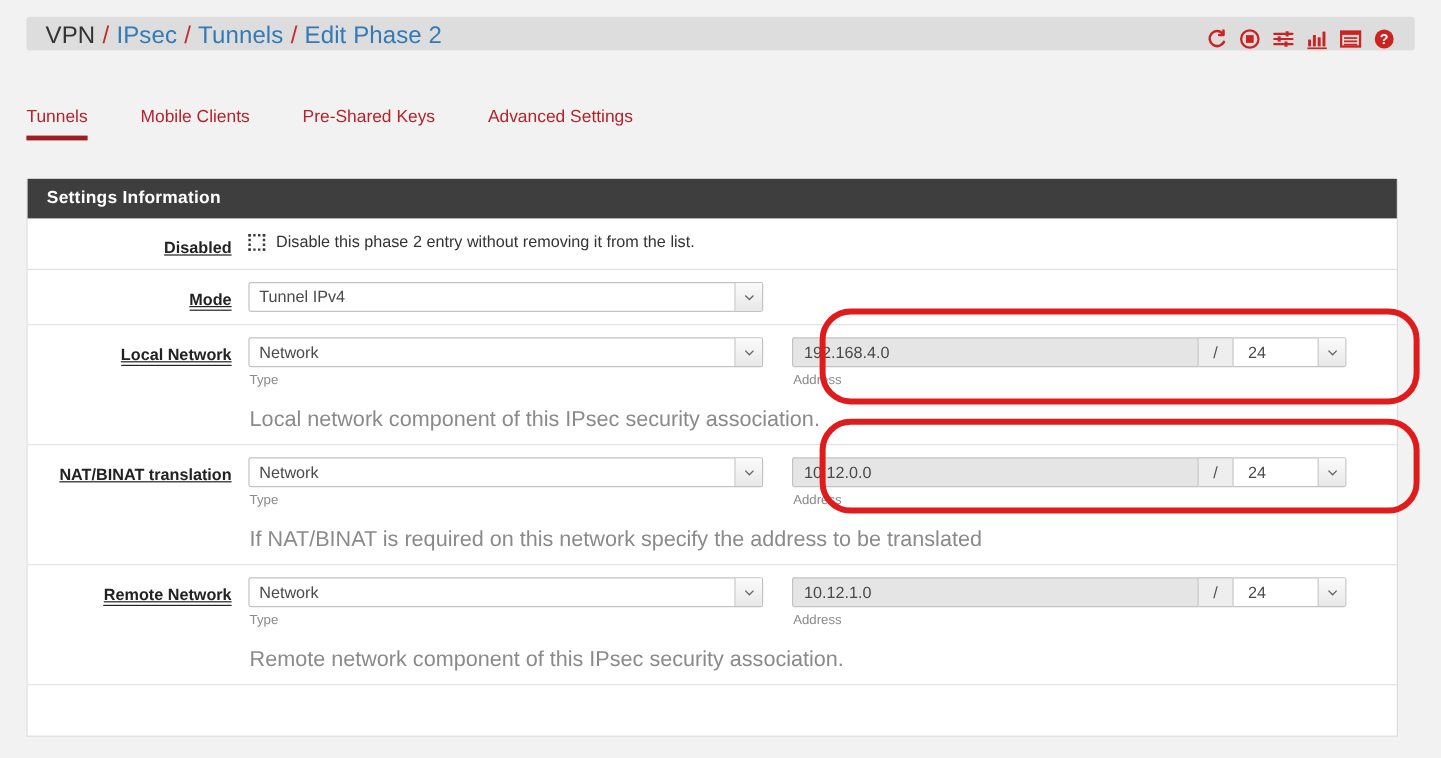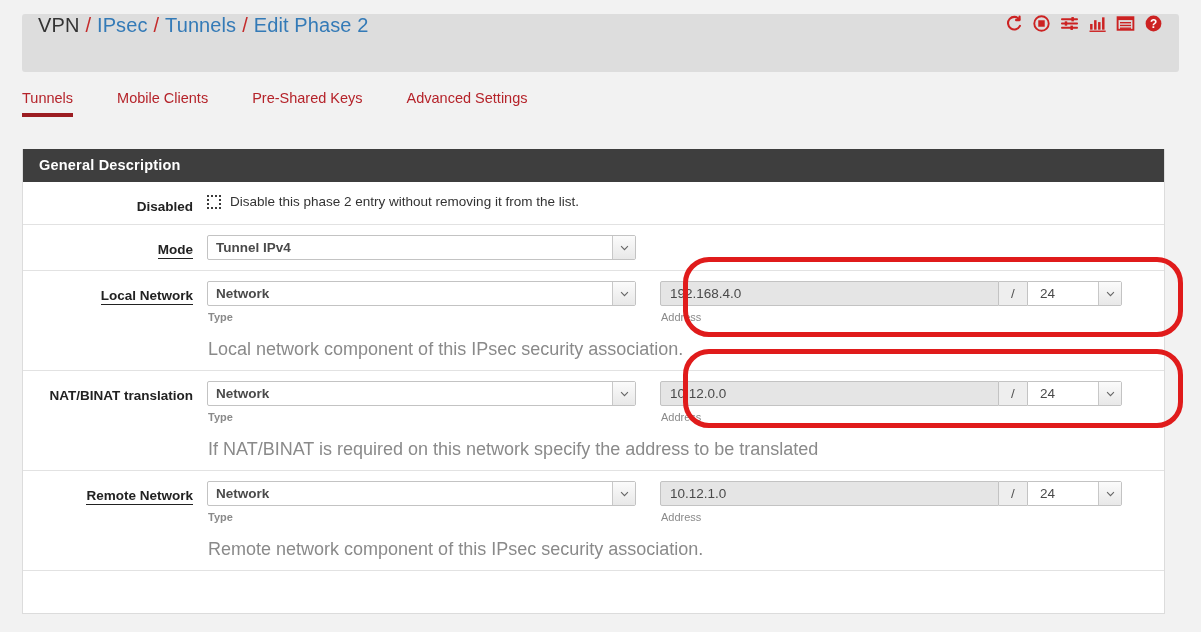--- a/index.html
+++ b/index.html
@@ -8,25 +8,25 @@
     width: 1201px; height: 632px;
     background: #f2f2f2;
     font-family: "Liberation Sans", sans-serif;
     overflow: hidden;
   }
 
   
   .breadcrumb-bar {
     position: absolute;
     left: 22px; top: 14px;
-    width: 1157px; height: 58px;
+    width: 1157px; height: 28px;
     background: #dddddd;
     border-radius: 3px;
     display: flex;
-    align-items: flex-start;
+    align-items: flex-end;
     padding: 0 16px;
   }
   .crumbs { display: flex; align-items: baseline; flex: 1; }
   .crumb {
     font-size: 20px;
     color: #337ab7;
     letter-spacing: .1px;
   }
   .crumb.first { color: #333333; }
   .crumb-sep {
@@ -97,39 +97,39 @@
   .row:last-child { border-bottom: 0; }
   .row-label {
     width: 184px;
     flex: 0 0 184px;
     text-align: right;
     font-size: 13.5px;
     font-weight: bold;
     color: #222222;
     padding-top: 7px;
     padding-right: 14px;
+    text-decoration: underline;
   }
   .row-label .u {
     border-bottom: 1.5px solid #222222;
     padding-bottom: 1px;
   }
   .row-body {
     flex: 1;
     display: flex;
     flex-wrap: wrap;
     align-items: flex-start;
     padding-right: 10px;
   }
 
   
   .ctrl-col {
     width: 453px;
     flex: 0 0 453px;
     padding-right: 24px;
-    font-weight: bold;
   }
   .addr-col {
     width: 462px;
     flex: 0 0 462px;
   }
   .sel {
     position: relative;
     width: 100%;
     height: 25px;
     border: 1px solid #c3c3c3;
@@ -329,21 +329,21 @@
 
 <div class="tabbar">
   <div class="tab active">Tunnels</div>
   <div class="tab">Mobile Clients</div>
   <div class="tab">Pre-Shared Keys</div>
   <div class="tab">Advanced Settings</div>
 </div>
 
 <div class="panel">
 
-  <div class="panel-head">General Description</div>
+  <div class="panel-head">Settings Information</div>
 
   <div class="row">
     <div class="row-label">Disabled</div>
     <div class="row-body">
       <div class="cb-wrap">
         <div class="cbox"></div>
         <span class="cb-text">Disable this phase 2 entry without removing it from the list.</span>
       </div>
     </div>
   </div>

